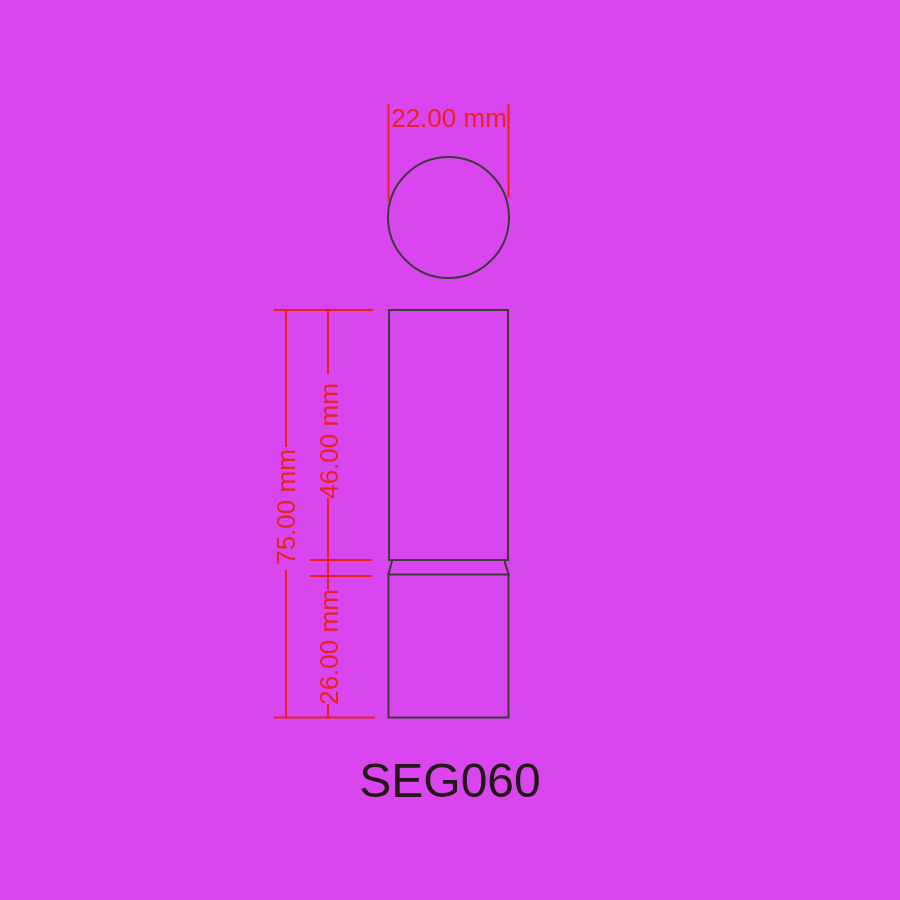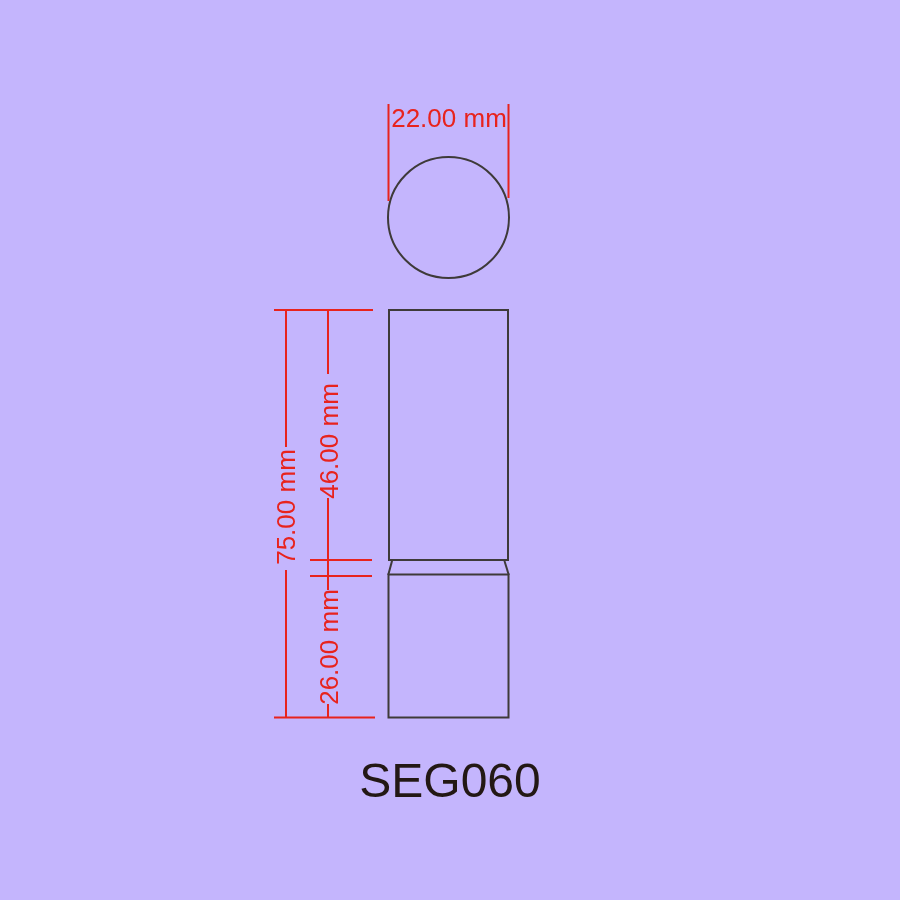--- a/index.html
+++ b/index.html
@@ -4,21 +4,21 @@
 <style>
   html, body {
     margin: 0;
     padding: 0;
     background: #ffffff;
   }
   .canvas {
     position: relative;
     width: 900px;
     height: 900px;
-    background: #c4b5fd;
+    background: #d946ef;
     overflow: hidden;
     font-family: "Liberation Sans", "DejaVu Sans", sans-serif;
   }
   svg {
     display: block;
   }
   .dim-text {
     font-family: "Liberation Sans", "DejaVu Sans", sans-serif;
     font-size: 26px;
   }

